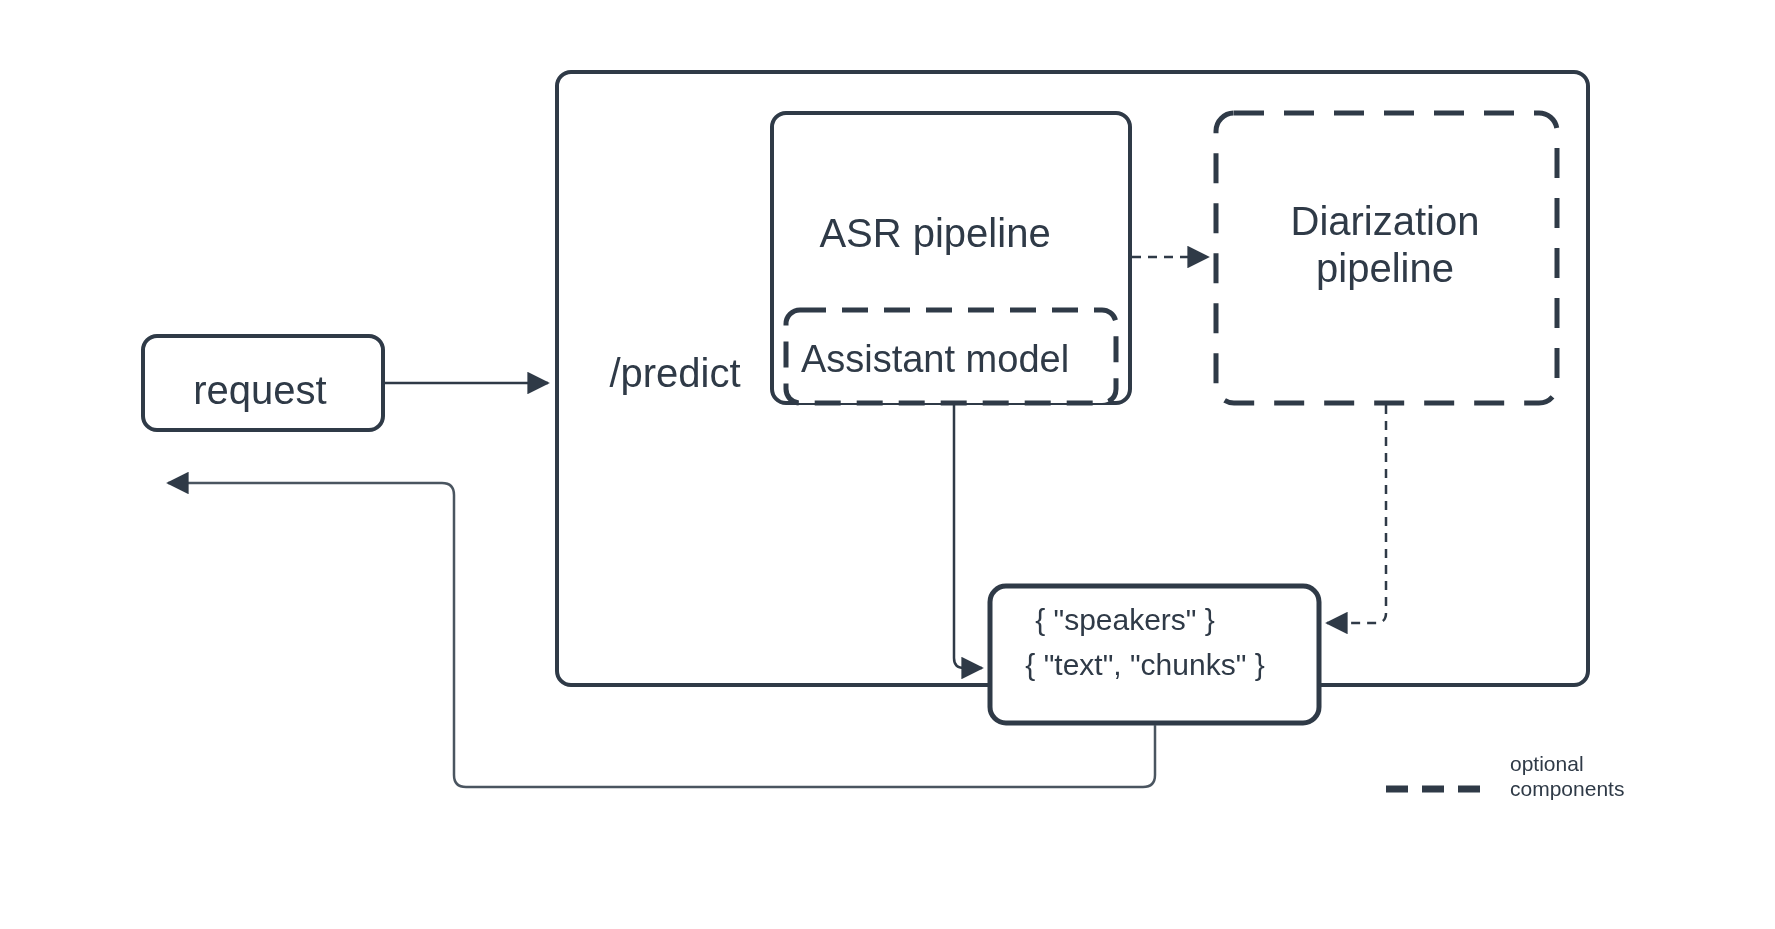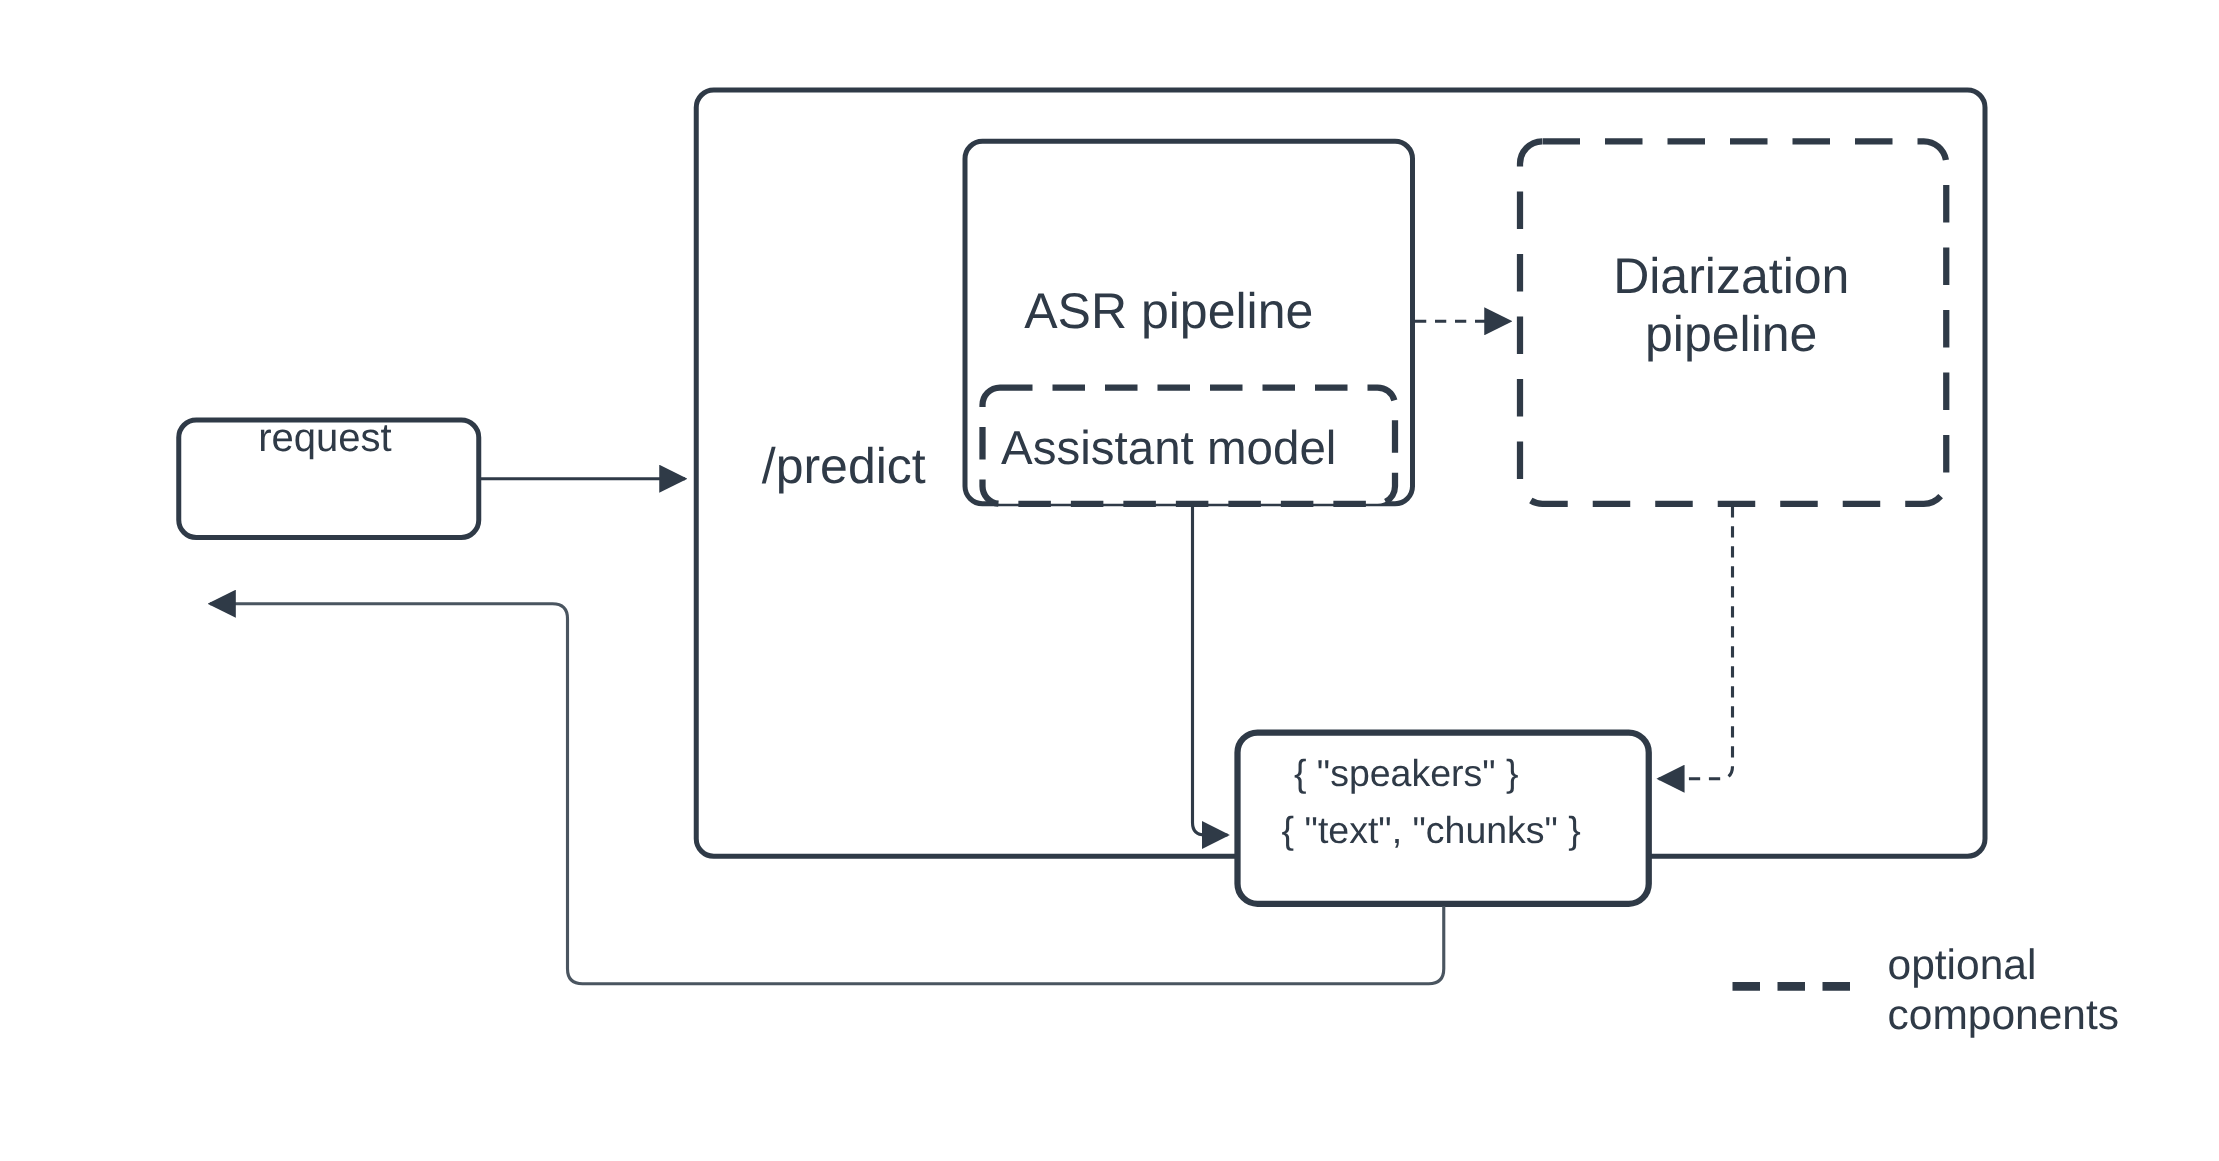--- a/index.html
+++ b/index.html
@@ -27,28 +27,28 @@
     height: 929px;
   }
   .lbl {
     position: absolute;
     color: #2f3a47;
     white-space: pre-line;
     text-align: center;
     line-height: 1.18;
     pointer-events: none;
   }
-  #label-request      { left: 140px; top: 332px; width: 240px; font-size: 32px; }
+  #label-request      { left: 140px; top: 367px; width: 240px; font-size: 40px; }
   #label-predict      { left: 575px; top: 350px; width: 200px; font-size: 40px; text-align: center; }
-  #label-asr          { left: 775px; top: 226px; width: 320px; font-size: 40px; }
+  #label-asr          { left: 775px; top: 210px; width: 320px; font-size: 40px; }
   #label-assistant    { left: 790px; top: 337px; width: 290px; font-size: 38px; }
   #label-diarization  { left: 1215px; top: 198px; width: 340px; font-size: 40px; }
   #label-speakers     { left: 1000px; top: 602px; width: 250px; font-size: 30px; }
   #label-textchunks   { left: 1000px; top: 647px; width: 290px; font-size: 30px; }
-  #label-legend       { left: 1510px; top: 752px; width: 230px; font-size: 34px; text-align: left; }
+  #label-legend       { left: 1510px; top: 752px; width: 230px; font-size: 21px; text-align: left; }
 </style>
 </head>
 <body>
 
 <div id="diagram-root">
 
   <svg class="canvas" viewBox="0 0 1775 929">
     <defs>
       <marker id="arrowSolid" viewBox="0 0 12 12" refX="11" refY="6" markerWidth="9" markerHeight="9" orient="auto-start-reverse">
         <path d="M 0 0 L 12 6 L 0 12 z" fill="#2f3a47"></path>

